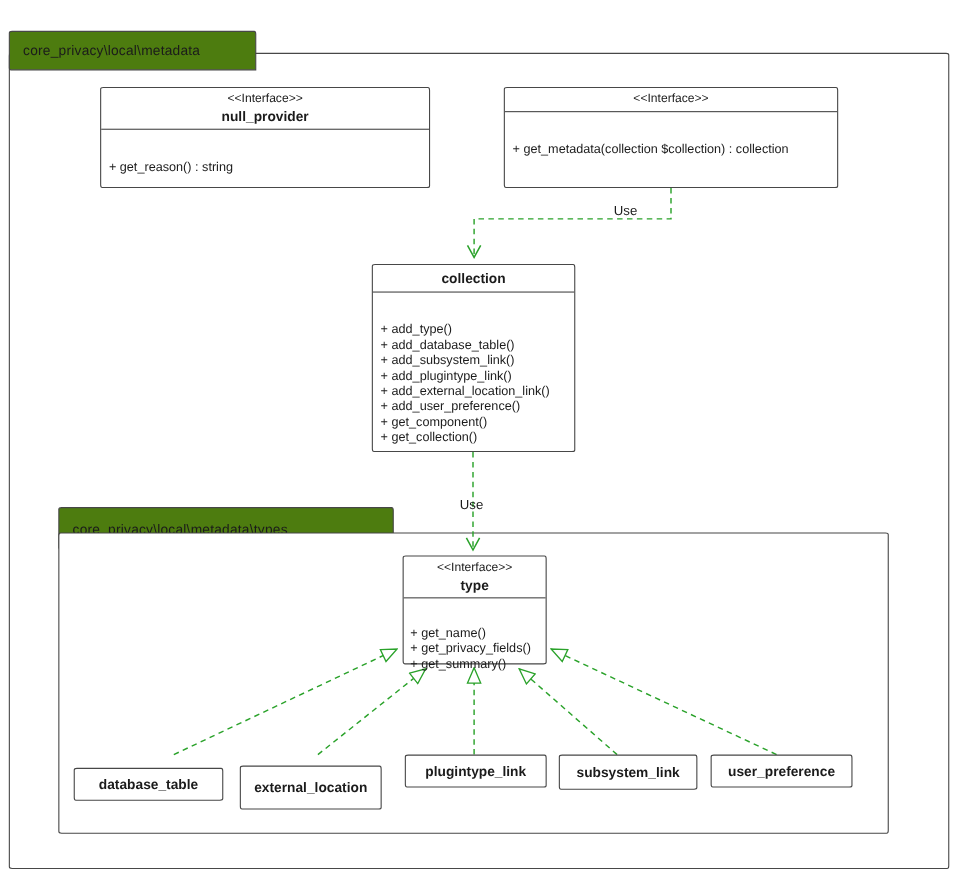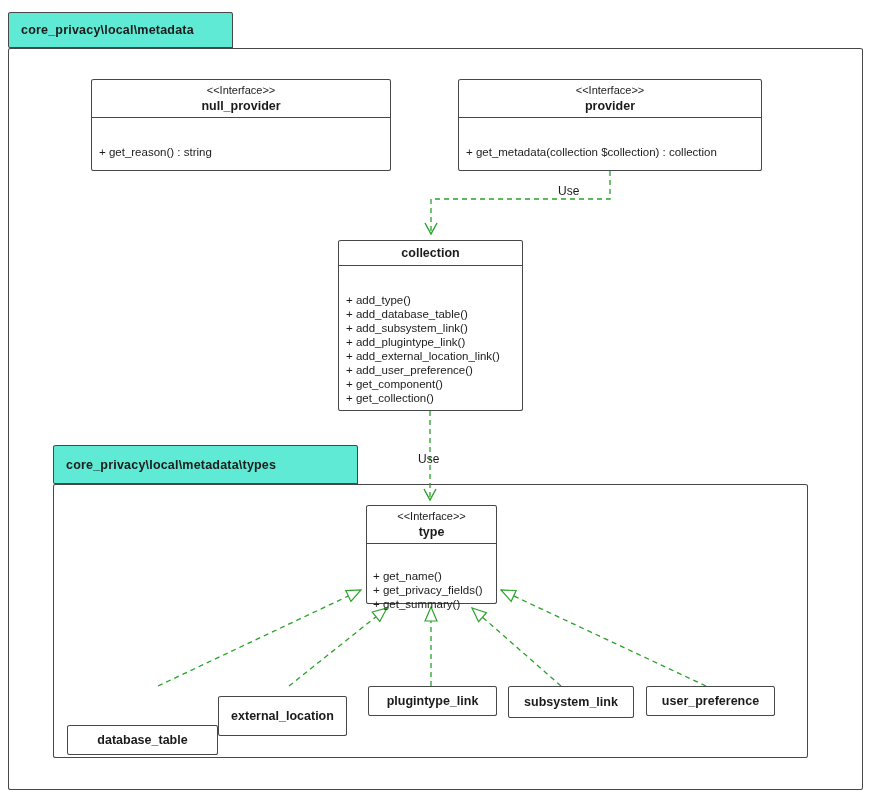--- a/index.html
+++ b/index.html
@@ -15,29 +15,30 @@
   }
   .canvas{
     position:relative;
     width:871px;height:801px;
     background:#fff;
     overflow:hidden;
   }
   
   .pkg-tab{
     position:absolute;
-    background:#5eead4;
+    background:#4d7c0f;
     border:1px solid var(--line);
     border-radius:3px 2px 0 2px / 2px 3px 0 2px;
     display:flex;align-items:center;
     padding:0 12px;
-    font-weight:bold;
+    font-weight:normal;
     font-size:12.5px;
     letter-spacing:.2px;
     z-index:3;
+    margin-top:16px;
   }
   .pkg-body{
     position:absolute;
     background:#fff;
     border:1px solid var(--line);
     border-radius:2px 3px 2px 3px / 3px 2px 3px 2px;
     z-index:1;
   }
   
   .uml-class{
@@ -134,21 +135,20 @@
       <div class="cname">null_provider</div>
     </div>
     <div class="uml-methods">
       <div class="m">+ get_reason() : string</div>
     </div>
   </div>
 
   <div class="uml-class" style="left:458px;top:79px;width:304px;height:92px;">
     <div class="uml-head">
       <div class="stereo">&lt;&lt;Interface&gt;&gt;</div>
-      <div class="cname">provider</div>
     </div>
     <div class="uml-methods">
       <div class="m">+ get_metadata(collection $collection) : collection</div>
     </div>
   </div>
 
   <div class="uml-class" style="left:338px;top:240px;width:185px;height:171px;">
     <div class="uml-head" style="padding:4px 2px;">
       <div class="cname">collection</div>
     </div>
@@ -169,21 +169,21 @@
       <div class="stereo">&lt;&lt;Interface&gt;&gt;</div>
       <div class="cname">type</div>
     </div>
     <div class="uml-methods" style="padding:5px 6px 3px;">
       <div class="m">+ get_name()</div>
       <div class="m">+ get_privacy_fields()</div>
       <div class="m">+ get_summary()</div>
     </div>
   </div>
 
-  <div class="uml-class simple" style="left:67px;top:725px;width:151px;height:30px;">
+  <div class="uml-class simple" style="left:67px;top:698px;width:136px;height:30px;">
     <div class="uml-head">
       <div class="cname">database_table</div>
     </div>
   </div>
 
   <div class="uml-class simple" style="left:218px;top:686px;width:129px;height:40px;margin-top:10px;">
     <div class="uml-head">
       <div class="cname">external_location</div>
     </div>
   </div>

